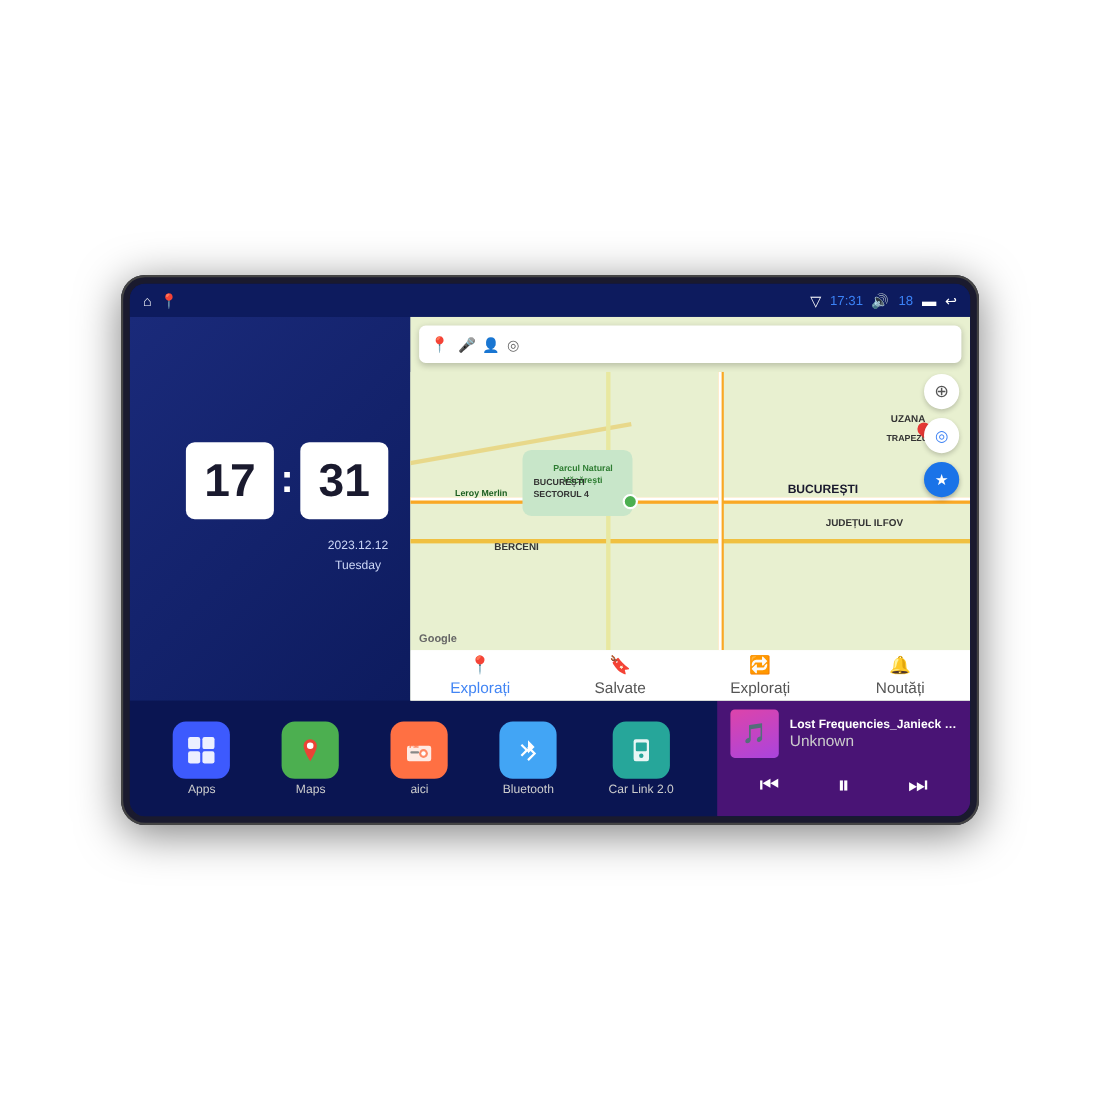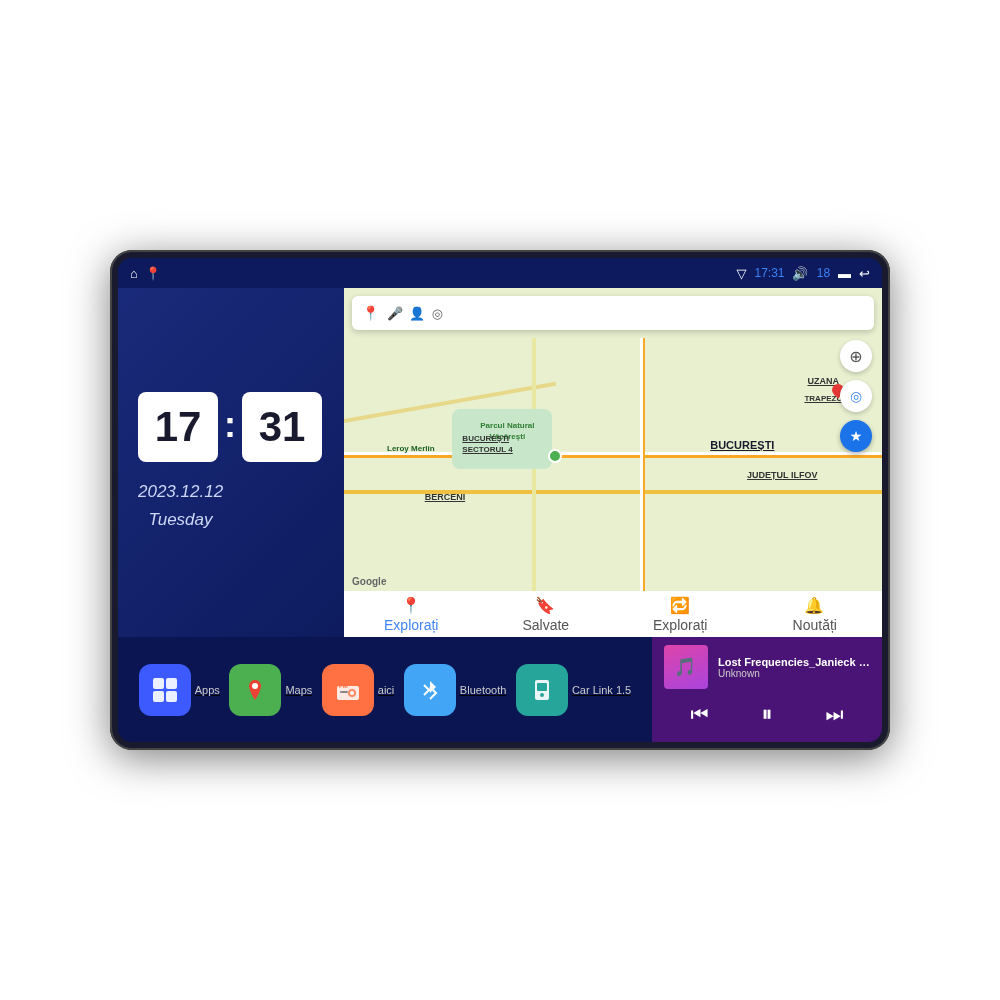--- a/index.html
+++ b/index.html
@@ -75,25 +75,25 @@
 
     
     .top-section {
       flex: 1;
       display: flex;
       min-height: 0;
     }
 
     
     .clock-panel {
-      width: 226px;
+      width: 255px;
       background: linear-gradient(135deg, #1a2a7a, #0d1b5e);
       display: flex;
       flex-direction: column;
-      align-items: flex-start;
+      align-items: flex-end;
       justify-content: center;
       padding: 20px;
       flex-shrink: 0;
     }
 
     .clock-display {
       display: flex;
       align-items: center;
       gap: 6px;
       margin-bottom: 16px;
@@ -115,24 +115,23 @@
 
     .clock-colon {
       color: #fff;
       font-size: 36px;
       font-weight: 700;
       margin-bottom: 4px;
     }
 
     .clock-date {
       color: #ccd6f6;
-      font-size: 17px;
+      font-size: 11px;
       text-align: center;
       line-height: 1.6;
-      font-style: italic;
     }
 
     
     .map-panel {
       flex: 1;
       background: #e8f0d0;
       position: relative;
       overflow: hidden;
     }
 
@@ -269,25 +268,24 @@
       flex: 1;
       background: rgba(10, 20, 80, 0.85);
       display: flex;
       align-items: center;
       justify-content: space-around;
       padding: 8px 16px;
     }
 
     .app-item {
       display: flex;
-      flex-direction: row;
+      flex-direction: column;
       align-items: center;
       gap: 4px;
       cursor: pointer;
-      text-decoration: underline;
     }
 
     .app-icon {
       width: 52px;
       height: 52px;
       border-radius: 12px;
       display: flex;
       align-items: center;
       justify-content: center;
       font-size: 24px;
@@ -330,21 +328,21 @@
     .music-title {
       font-size: 11px;
       color: #fff;
       font-weight: 600;
       white-space: nowrap;
       overflow: hidden;
       text-overflow: ellipsis;
     }
 
     .music-artist {
-      font-size: 10px;
+      font-size: 14px;
       color: #ccc;
     }
 
     .music-controls {
       display: flex;
       align-items: center;
       justify-content: space-around;
     }
 
     .music-btn {
@@ -391,21 +389,20 @@
       background: #e8f0d0;
       position: relative;
     }
 
     
     .map-label {
       position: absolute;
       font-size: 9px;
       font-weight: 600;
       color: #333;
-      text-decoration: underline;
     }
 
     .uzana-label { top: 15%; right: 8%; }
     .trapezului-label { top: 22%; right: 5%; font-size: 8px; }
     .berceni-label { bottom: 35%; left: 15%; }
     .bucuresti-label { top: 40%; right: 20%; font-size: 11px; font-weight: 700; color: #1a1a2e; }
     .ilfov-label { top: 52%; right: 12%; font-size: 9px; }
     .sector4-label { top: 38%; left: 22%; font-size: 9px; }
 
     .park-area {
@@ -656,21 +653,21 @@
           </div>
 
           <div class="app-item">
             <div class="app-icon carlink-icon">
               <svg width="28" height="28" viewBox="0 0 28 28" fill="none">
                 <rect x="7" y="4" width="14" height="20" rx="2" fill="white" opacity="0.9"></rect>
                 <rect x="9" y="7" width="10" height="8" rx="1" fill="#26a69a"></rect>
                 <circle cx="14" cy="19" r="2" fill="#26a69a"></circle>
               </svg>
             </div>
-            <span class="app-label">Car Link 1.5</span>
+            <span class="app-label">Car Link 2.0</span>
           </div>
 
         </div>
 
         <div class="music-panel">
           <div class="music-info">
             <div class="thumb-img">🎵</div>
             <div class="music-details">
               <div class="music-title">Lost Frequencies_Janieck Devy-...</div>
               <div class="music-artist">Unknown</div>

